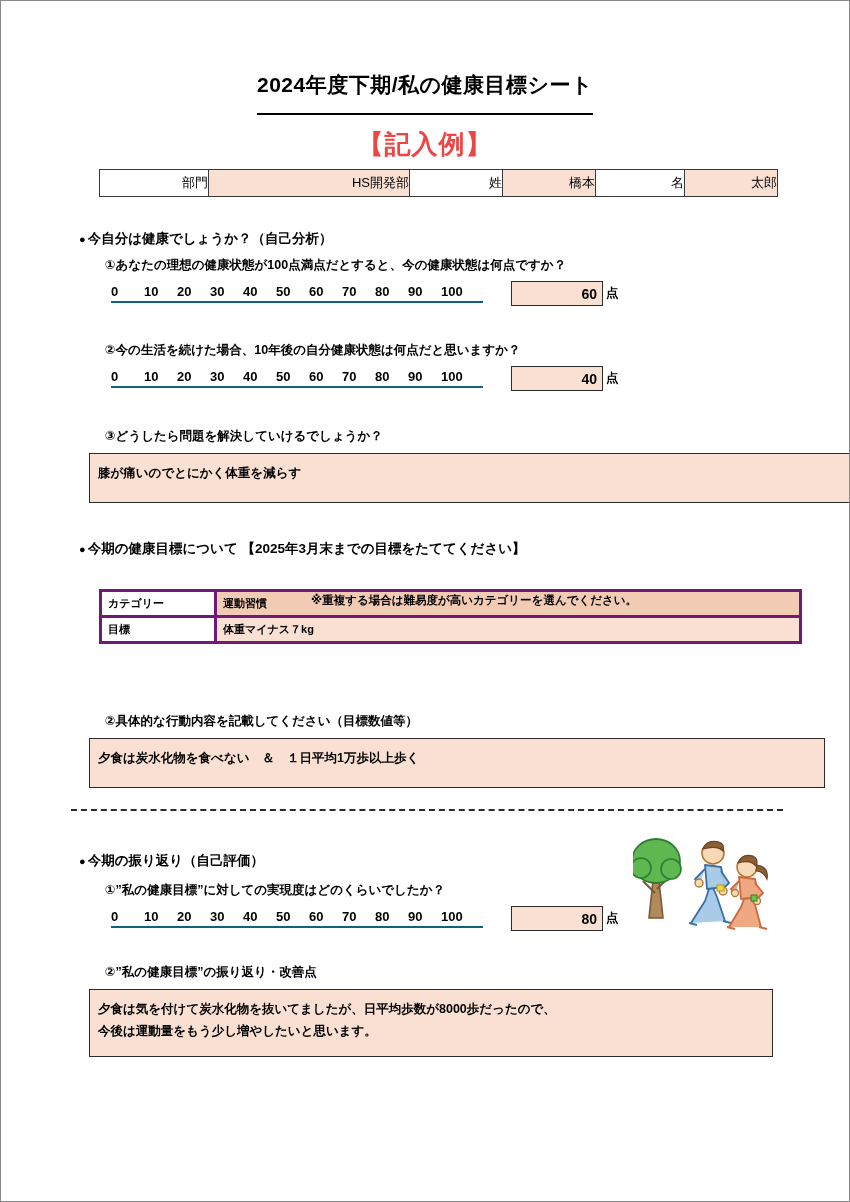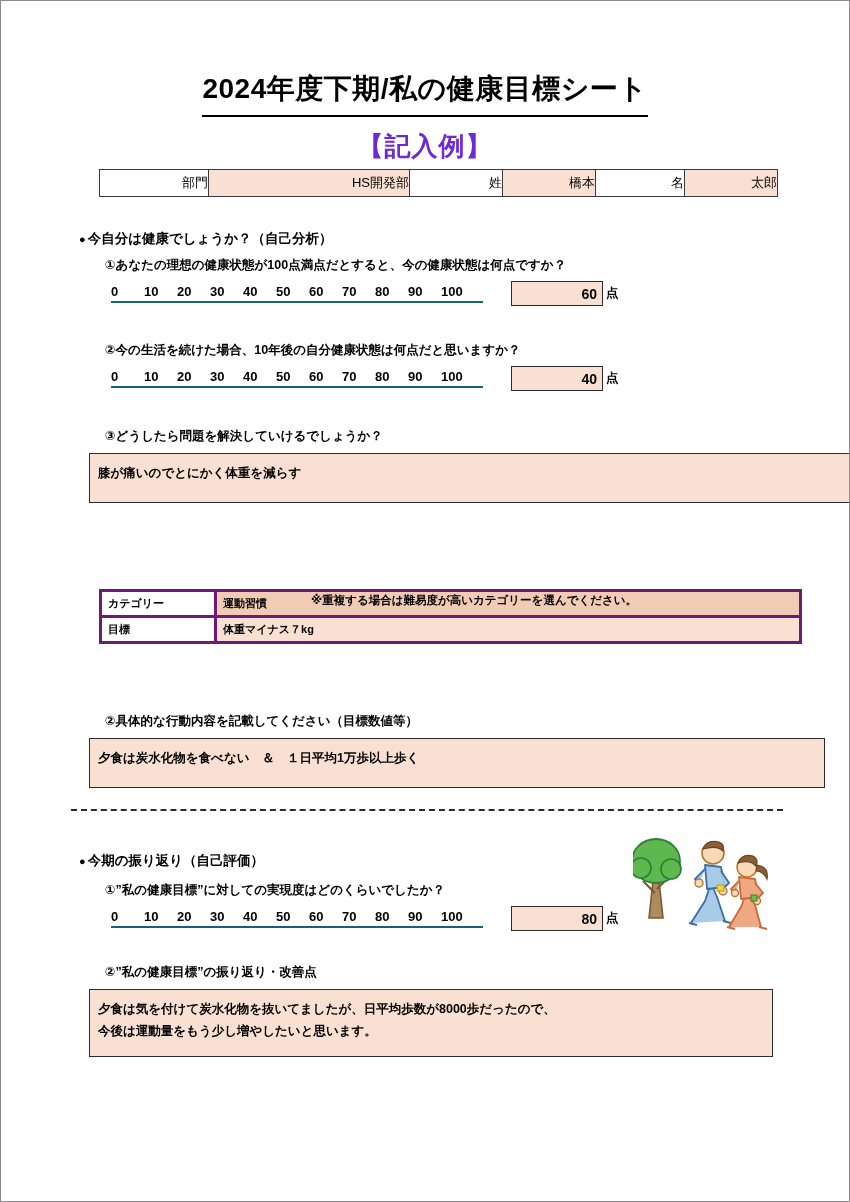--- a/index.html
+++ b/index.html
@@ -21,32 +21,32 @@
     overflow: hidden;
   }
 
   
   .title-wrap {
     text-align: center;
     margin-top: 70px;
   }
   .main-title {
     display: inline-block;
-    font-size: 28px;
+    font-size: 21px;
     font-weight: bold;
     letter-spacing: 0.5px;
     border-bottom: 2px solid #000000;
-    padding-bottom: 8px;
+    padding-bottom: 15px;
     line-height: 1.3;
   }
   .sub-title {
     margin-top: 12px;
     font-size: 26px;
     font-weight: bold;
-    color: #6d28d9;
+    color: #ef4444;
     letter-spacing: 1px;
   }
 
   
   .id-table {
     position: absolute;
     left: 98px;
     top: 168px;
     width: 672px;
     border-collapse: collapse;
@@ -250,20 +250,23 @@
     </div>
   </div>
   <div class="score-wrap" style="left:510px; top:365px;">
     <div class="score-box">40</div>
     <div class="score-unit">点</div>
   </div>
 
   <div class="question" style="left:104px; top:427px;">③どうしたら問題を解決していけるでしょうか？</div>
   <div class="answer-box" style="left:88px; top:452px; width:824px; height:50px;">膝が痛いのでとにかく体重を減らす</div>
 
+  <div class="section-head" style="left:78px; top:539px;">
+    <span class="bullet">●</span><span>今期の健康目標について 【2025年3月末までの目標をたててください】</span>
+  </div>
 
   <table class="goal-table">
     <tbody>
         <tr>
       <td class="goal-label">カテゴリー</td>
       <td class="goal-cat">運動習慣</td>
     </tr>
     <tr>
       <td class="goal-label">目標</td>
       <td class="goal-val" style="width:570px">体重マイナス７kg</td>

